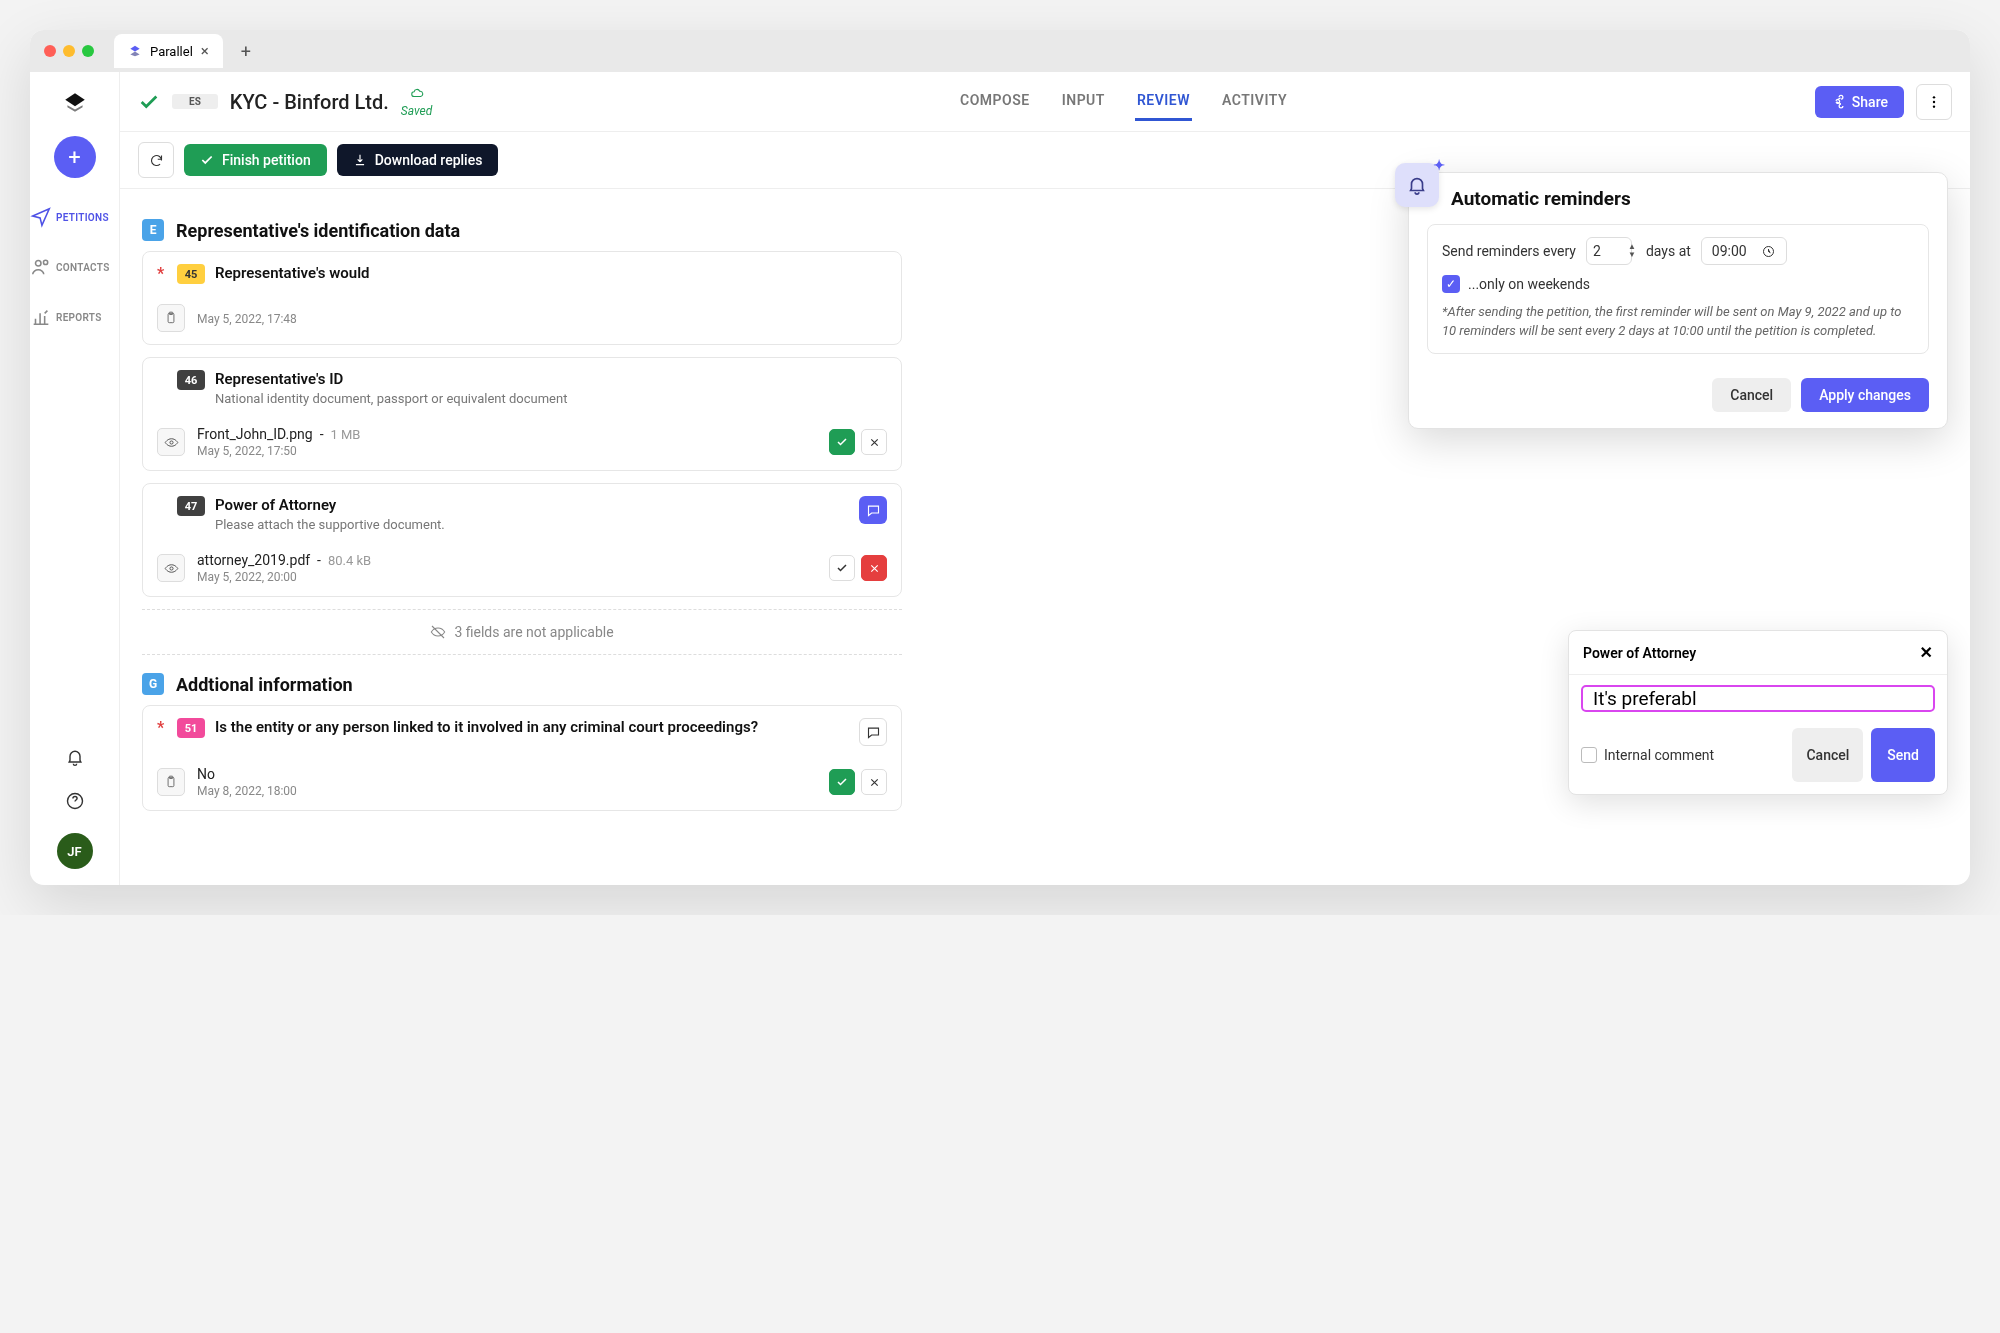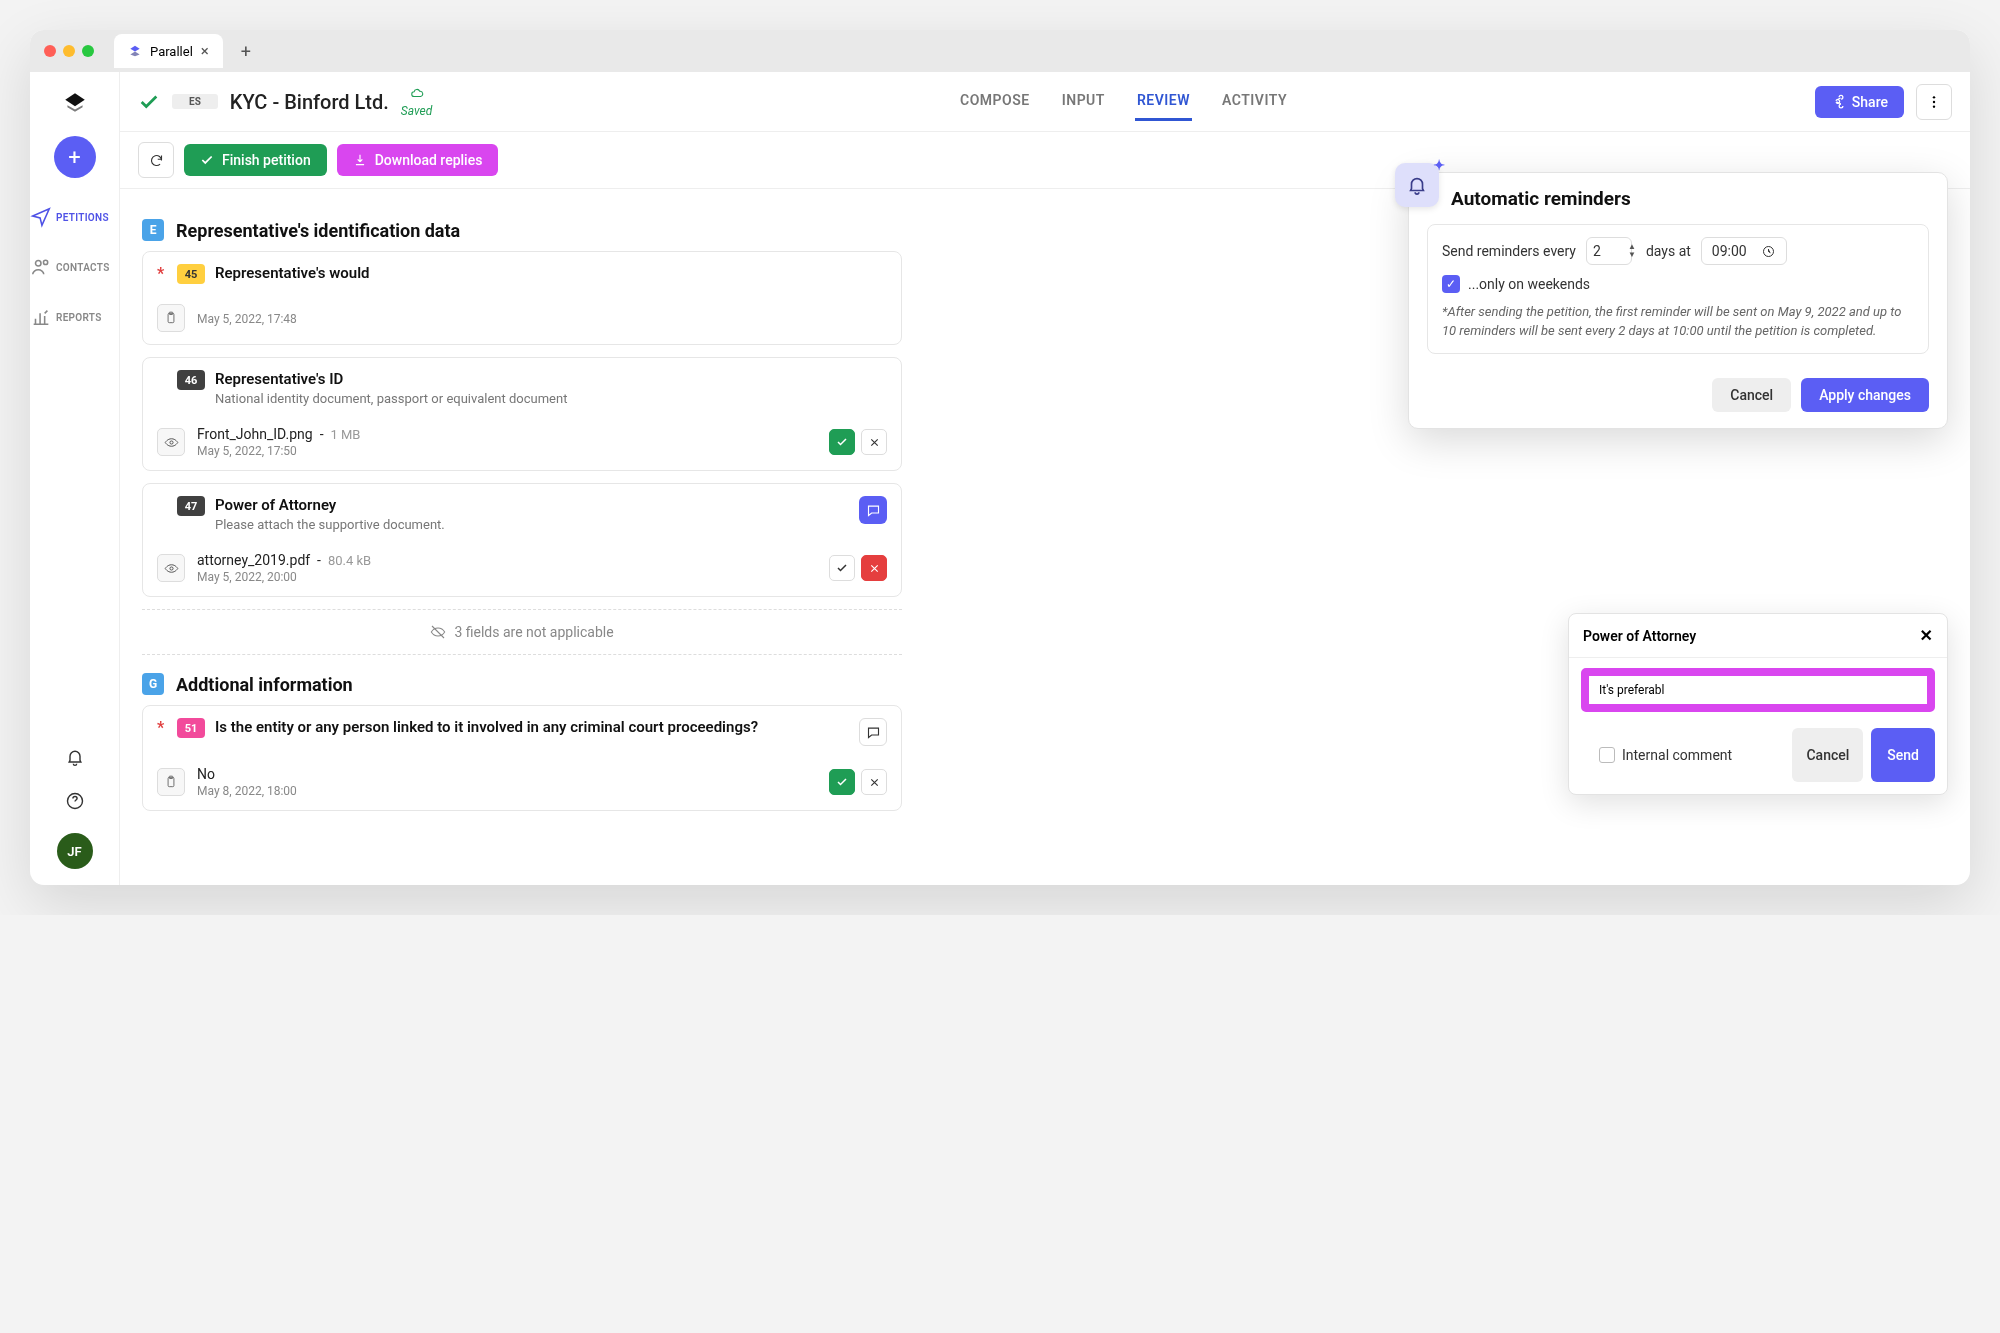--- a/index.html
+++ b/index.html
@@ -31,21 +31,21 @@
   .title { font-size:20px;font-weight:500;color:#222; }
   .saved { display:flex;align-items:center;gap:4px;color:#1f9d55;font-size:12px;font-style:italic;flex-direction:column; }
   .tabsnav { display:flex;gap:28px;margin-left:auto;margin-right:auto; }
   .tabn { font-size:14px;font-weight:600;color:#777;letter-spacing:.5px;padding:10px 2px;cursor:pointer;border-bottom:3px solid transparent; }
   .tabn.active { color:#3056d3;border-bottom-color:#3056d3; }
   .share-btn { background:#5b5ef4;color:#fff;border:none;border-radius:6px;padding:8px 16px;font-size:14px;font-weight:500;display:flex;align-items:center;gap:6px;cursor:pointer; }
   .icon-btn { width:36px;height:36px;border:1px solid #ddd;border-radius:6px;display:flex;align-items:center;justify-content:center;cursor:pointer;background:#fff; }
   .toolbar { display:flex;align-items:center;gap:10px;padding:10px 18px;border-bottom:1px solid #eee; }
   .btn { border:none;border-radius:6px;padding:8px 16px;font-size:14px;font-weight:500;display:flex;align-items:center;gap:8px;cursor:pointer; }
   .btn.green { background:#1f9d55;color:#fff; }
-  .btn.purple { background:#d946ef;color:#fff; }
+  .btn.purple { background:#0f172a;color:#fff; }
   .content { flex:1; overflow-y:auto; padding: 12px 22px 40px 22px; }
   .section-head { display:flex;align-items:center;gap:12px;margin:18px 0 10px 0; }
   .letter-badge { width:22px;height:22px;border-radius:4px;font-size:12px;font-weight:700;display:flex;align-items:center;justify-content:center;color:#fff; }
   .lb-blue{background:#4aa3e8}
   .section-title { font-size:18px;font-weight:700;color:#111; }
   .card { border:1px solid #e6e6e6;border-radius:8px;background:#fff;margin-bottom:12px;overflow:hidden;max-width:760px; }
   .card-head { display:flex;align-items:flex-start;gap:10px;padding:12px 14px; }
   .req { color:#e03e3e;font-weight:700;width:10px; }
   .num-badge { min-width:28px;height:20px;border-radius:4px;font-size:11px;font-weight:700;display:flex;align-items:center;justify-content:center;padding:0 5px; }
   .nb-yellow{background:#ffcf3f;color:#333}.nb-green{background:#404040;color:#fff}.nb-pink{background:#f24a9b;color:#fff}
@@ -86,23 +86,23 @@
   .btn-grey { background:#eee;color:#333;border:none;border-radius:6px;padding:9px 18px;font-size:14px;font-weight:500;cursor:pointer; }
   .btn-primary { background:#5b5ef4;color:#fff;border:none;border-radius:6px;padding:9px 18px;font-size:14px;font-weight:500;cursor:pointer; }
   
   .comment-panel { position:absolute;right:22px;bottom:90px;width:380px;background:#fff;border:1px solid #e3e3e3;border-radius:8px;box-shadow:0 8px 30px rgba(0,0,0,.12);z-index:25;}
   .cp-head { display:flex;align-items:center;justify-content:space-between;padding:12px 14px;border-bottom:1px solid #eee;font-size:14px;font-weight:600; }
   .cp-body { padding:12px 14px;border-bottom:1px solid #eee; }
   .cp-user { display:flex;align-items:center;justify-content:space-between; }
   .cp-name { color:#4f52e6;font-weight:600;font-size:14px; }
   .cp-text { font-size:13.5px;color:#333;margin-top:5px;line-height:1.45; }
   .cp-input-wrap { padding:10px 12px;}
-  .cp-input { width:100%;border:8px solid #d946ef;border-radius:5px;padding:7px 10px;font-size:12px;outline:none; }
+  .cp-input { width:100%;border:2px solid #d946ef;border-radius:5px;padding:0 10px;font-size:19px;outline:none; }
   .cp-foot { display:flex;align-items:center;justify-content:space-between;padding:6px 12px 12px 12px; }
-  .cp-chk { display:flex;align-items:center;gap:7px;font-size:14px;color:#333;margin-left:18px; }
+  .cp-chk { display:flex;align-items:center;gap:7px;font-size:14px;color:#333; }
   .cp-chk-box { width:16px;height:16px;border:1.5px solid #bbb;border-radius:3px; }
   .cp-btns { display:flex;gap:8px; }
   svg { display:block; }
 </style>
 </head>
 <body>
 
 <div class="window">
   <div class="tabbar">
     <div class="dots">

